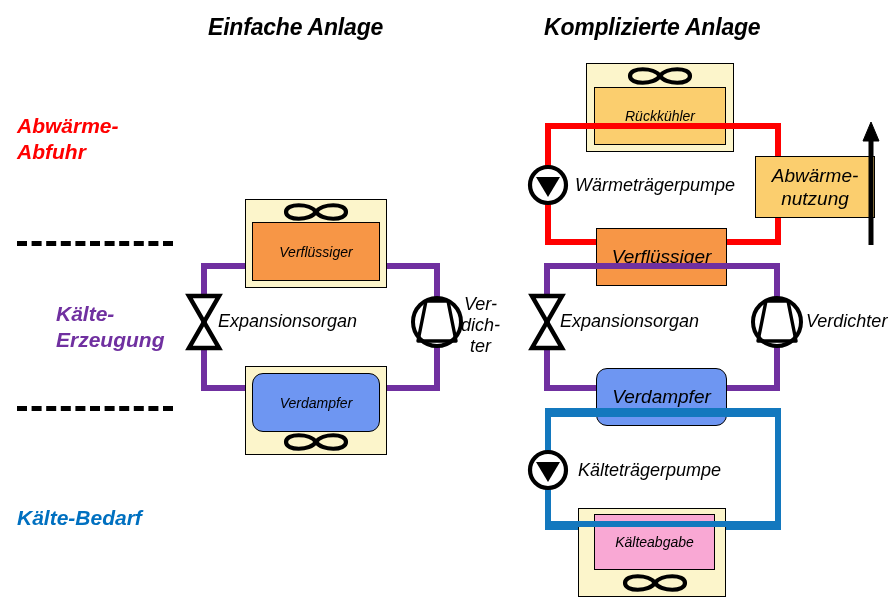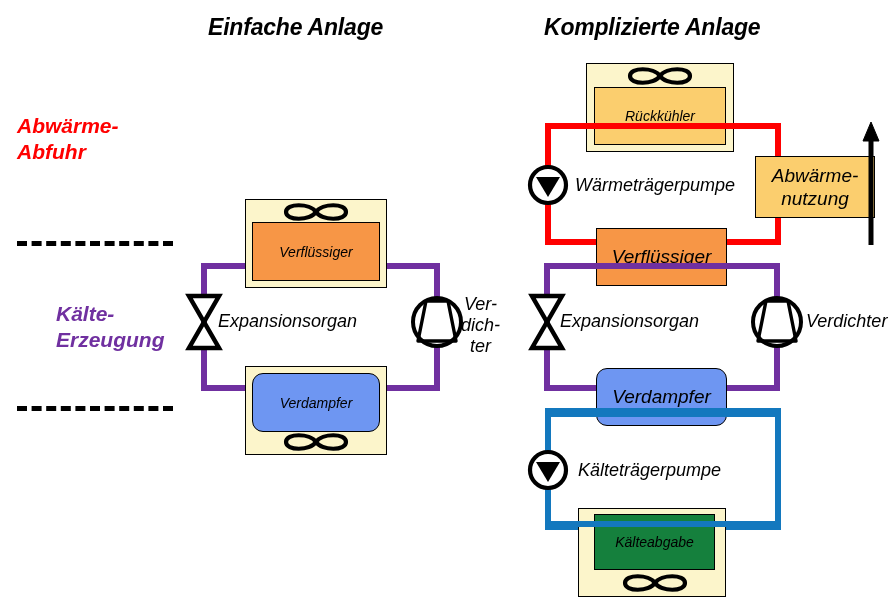--- a/index.html
+++ b/index.html
@@ -34,21 +34,21 @@
     background:#FCF5CB;border:1.6px solid #000000;box-sizing:border-box;
   }
   .inner-box{
     border:1.6px solid #000000;box-sizing:border-box;
     display:flex;align-items:center;justify-content:center;
     font-size:14px;color:#000000;white-space:nowrap;
   }
   .c-orange{background:#F79646;}
   .c-blue{background:#6E96F2;border-radius:11px;}
   .c-amber{background:#FBCE6E;}
-  .c-cyan{background:#15803d;}
+  .c-cyan{background:#f9a8d4;}
 
   .flat-box{
     border:1.6px solid #000000;box-sizing:border-box;
     display:flex;align-items:center;justify-content:center;
     font-size:19px;color:#000000;white-space:nowrap;
   }
 
   
   .plain-label{
     font-size:18px;color:#000000;white-space:nowrap;line-height:21px;
@@ -72,20 +72,21 @@
 
   <div class="abs dash-sep" style="left:17px;top:241px;width:156px;"></div>
 
   <div class="abs zone-label zone-purple" style="left:17px;top:301px;margin-left:39px;">
     <div>Kälte-</div>
     <div>Erzeugung</div>
   </div>
 
   <div class="abs dash-sep" style="left:17px;top:406px;width:156px;"></div>
 
+  <div class="abs zone-label zone-blue" style="left:17px;top:505px;">Kälte-Bedarf</div>
 
   <svg class="overlay">
     <rect x="204" y="266" width="233" height="122" fill="none" stroke="#7030A0" stroke-width="6"></rect>
   </svg>
 
   <div class="abs outer-box" style="left:245px;top:199px;width:142px;height:89px;"></div>
   <svg class="overlay">
     <g transform="translate(316,212)">
       <path d="M0,0 C-6,-9 -30,-9 -30,0 C-30,9 -6,9 0,0 C6,-9 30,-9 30,0 C30,9 6,9 0,0 Z" fill="none" stroke="#000000" stroke-width="4.2" stroke-linejoin="round"></path>
     </g>

